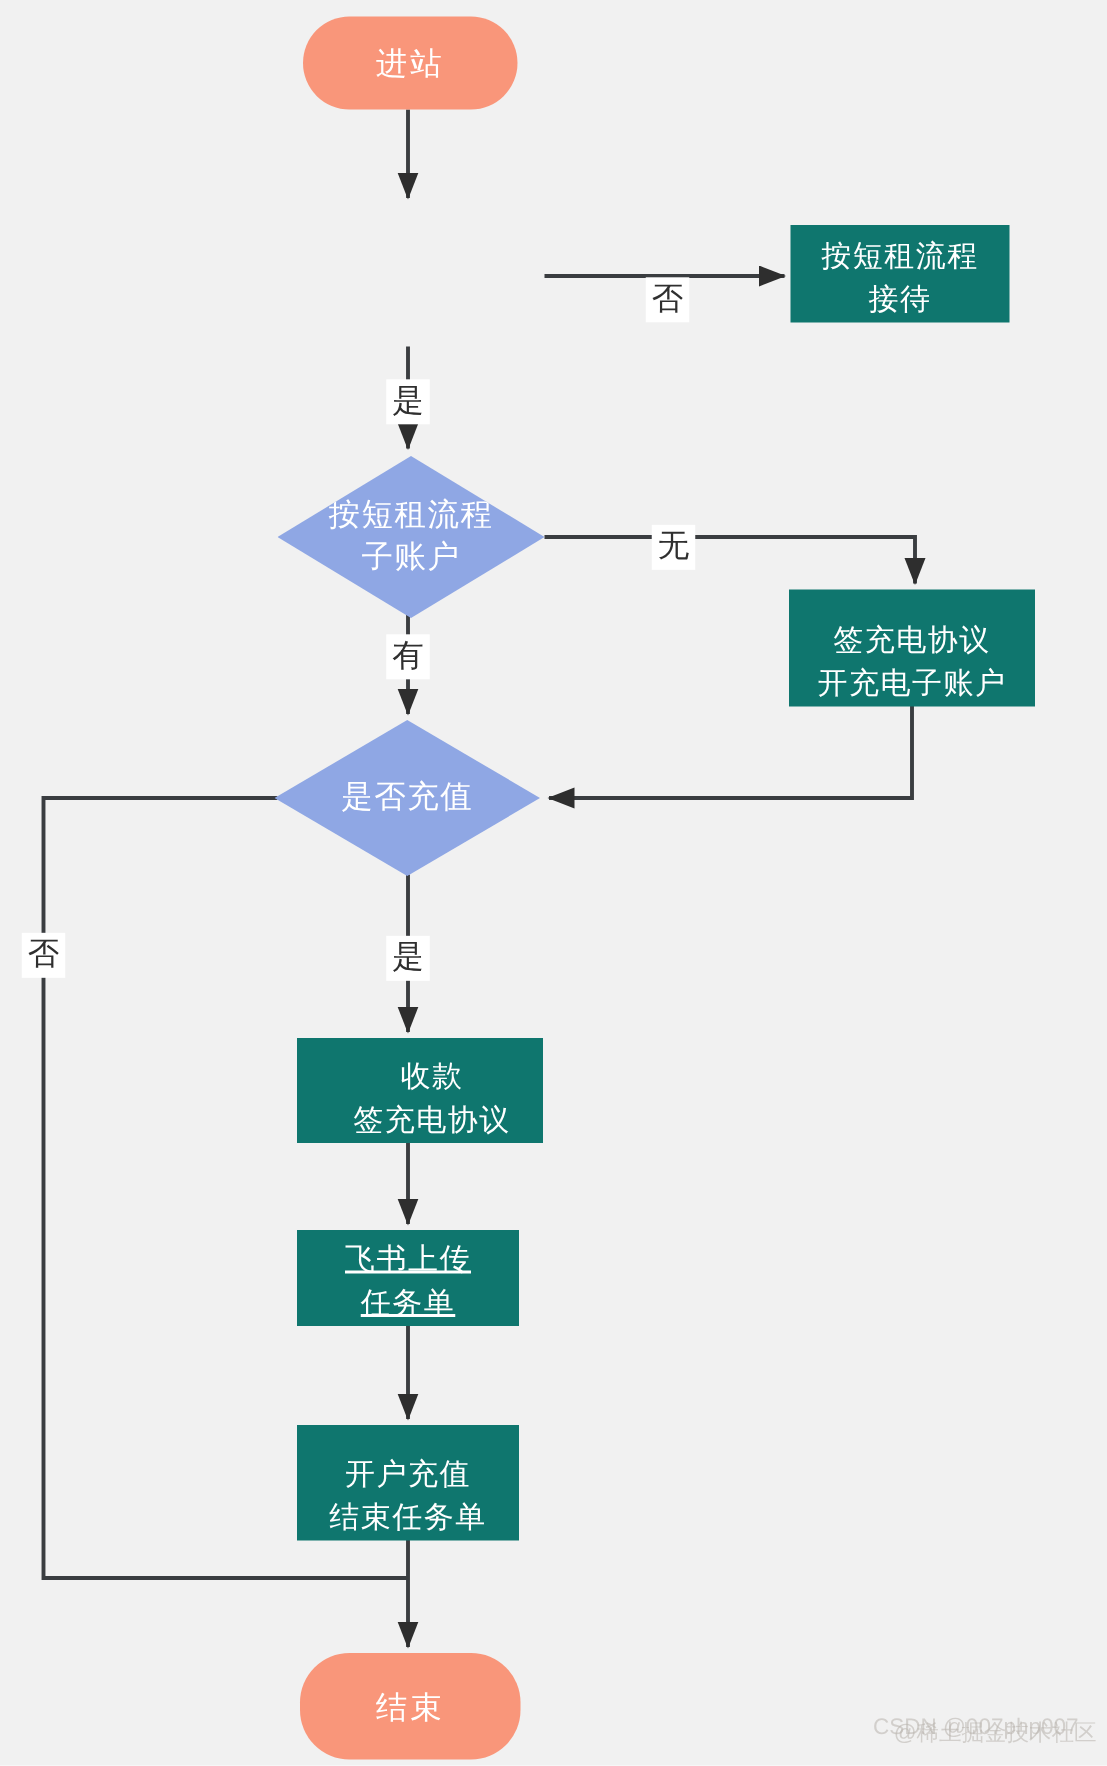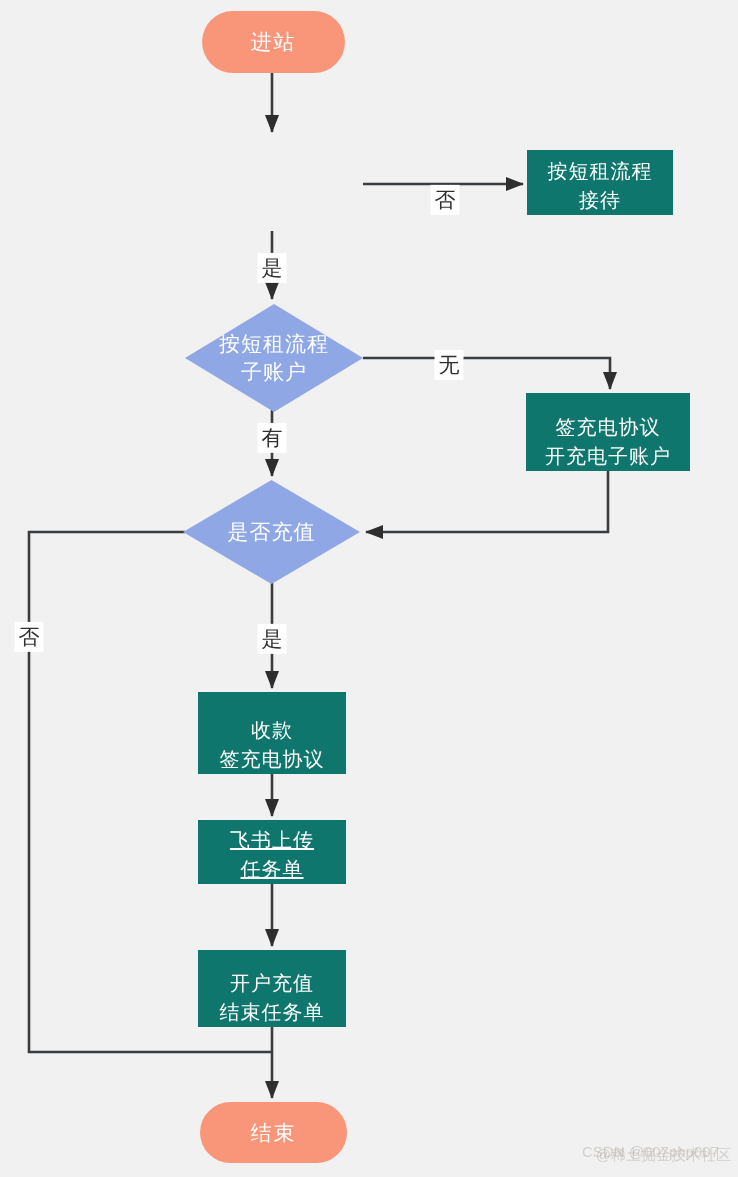--- a/index.html
+++ b/index.html
@@ -109,36 +109,36 @@
 
   <div class="node process" style="left:526px;top:393px;width:164px;height:78px;">
     <div>签充电协议</div>
     <div>开充电子账户</div>
   </div>
 
   <div class="node diamond" style="left:183px;top:480px;width:177px;height:104px;">
     <div>是否充值</div>
   </div>
 
-  <div class="node process" style="left:198px;top:692px;width:148px;height:82px;">
+  <div class="node process" style="left:198px;top:692px;width:148px;height:70px;padding-left:16px;">
     <div>收款</div>
     <div>签充电协议</div>
   </div>
 
   <div class="node process" style="left:198px;top:820px;width:148px;height:64px;text-decoration:underline;">
     <div>飞书上传</div>
     <div>任务单</div>
   </div>
 
   <div class="node process" style="left:198px;top:950px;width:148px;height:77px;">
     <div>开户充值</div>
     <div>结束任务单</div>
   </div>
 
-  <div class="node pill" style="left:200px;top:1102px;width:147px;height:61px;">
+  <div class="node pill" style="left:200px;top:1102px;width:147px;height:71px;">
     <div>结束</div>
   </div>
 
   <div class="edge-label" style="left:445px;top:200px;">否</div>
   <div class="edge-label" style="left:272px;top:268px;">是</div>
   <div class="edge-label" style="left:449px;top:365px;">无</div>
   <div class="edge-label" style="left:272px;top:438px;">有</div>
   <div class="edge-label" style="left:29px;top:637px;">否</div>
   <div class="edge-label" style="left:272px;top:639px;">是</div>
 

